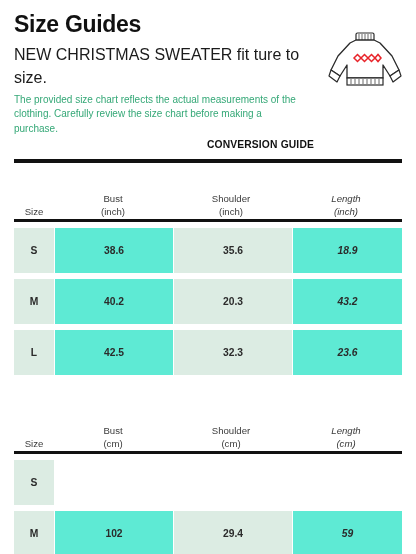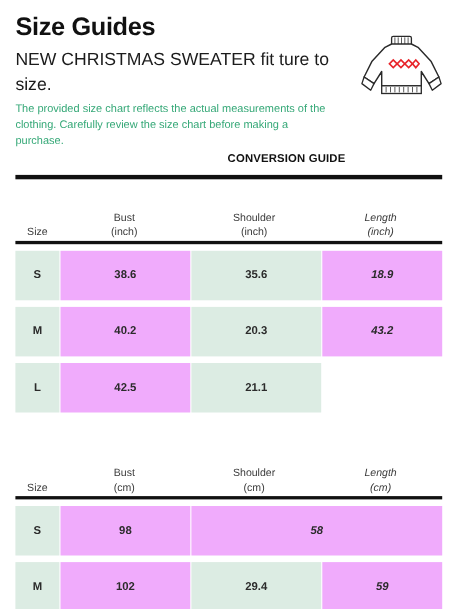--- a/index.html
+++ b/index.html
@@ -119,21 +119,21 @@
     align-items: center;
     justify-content: center;
     font-size: 10.3px;
     font-weight: bold;
     color: #2b2b2b;
     box-sizing: border-box;
     margin-right: 1px;
   }
   .cell:last-child { margin-right: 0; }
   .cell.light { background: #dcece3; }
-  .cell.dark  { background: #f0abfc; }
+  .cell.dark  { background: #5eead4; }
 
   .spacer-sm { height: 14px; }
 </style>
 </head>
 <body>
 
 <div class="page">
 
   <div class="header">
     <div class="header-text">
@@ -211,21 +211,22 @@
       </div>
       <div class="row">
         <div class="cell light col-size">M</div>
         <div class="cell dark col-bust">40.2</div>
         <div class="cell light col-sh">20.3</div>
         <div class="cell dark col-len">43.2</div>
       </div>
       <div class="row">
         <div class="cell light col-size">L</div>
         <div class="cell dark col-bust">42.5</div>
-        <div class="cell light col-sh">21.1</div>
+        <div class="cell light col-sh">32.3</div>
+        <div class="cell dark col-len">23.6</div>
       </div>
     </div>
   </div>
 
   <div class="spacer-sm"></div>
 
   <div class="table-block">
     <div class="thead">
       <div class="th col-size">
         <span>Size</span>
@@ -243,22 +244,20 @@
         <span>Length</span>
         <span class="unit">(cm)</span>
       </div>
     </div>
 
     <div class="rule-inset"></div>
 
     <div class="tbody">
       <div class="row">
         <div class="cell light col-size">S</div>
-        <div class="cell dark col-bust">98</div>
-        <div class="cell dark col-len">58</div>
       </div>
       <div class="row">
         <div class="cell light col-size">M</div>
         <div class="cell dark col-bust">102</div>
         <div class="cell light col-sh">29.4</div>
         <div class="cell dark col-len">59</div>
       </div>
       <div class="row">
         <div class="cell light col-size">L</div>
         <div class="cell dark col-bust">108</div>

